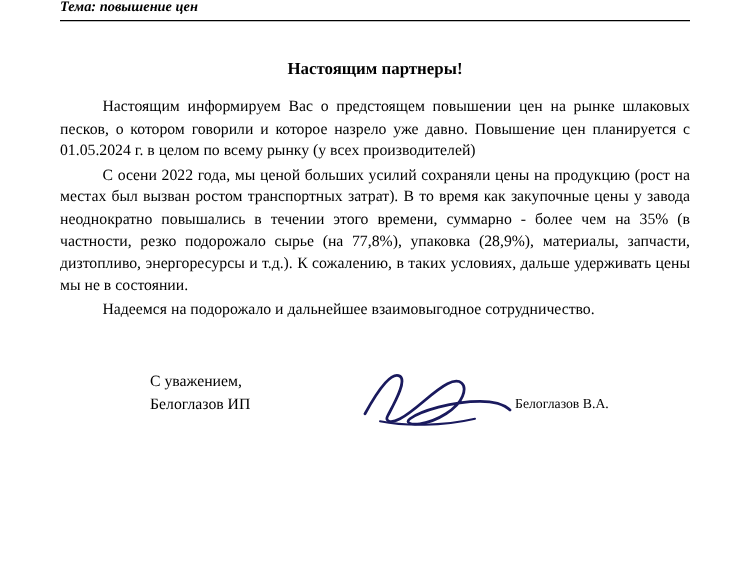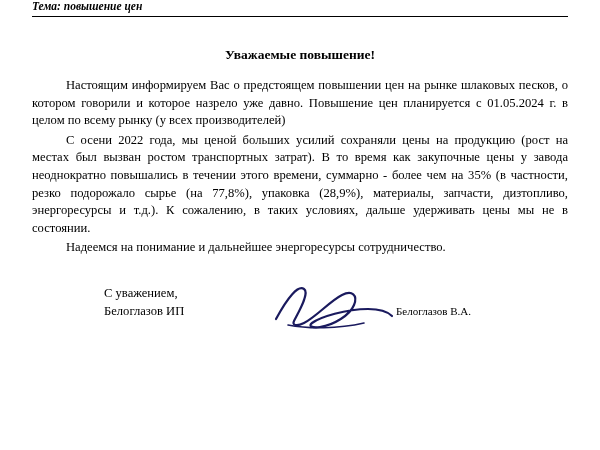--- a/index.html
+++ b/index.html
@@ -12,21 +12,21 @@
     background: #ffffff;
     font-family: "Liberation Serif", serif;
     color: #000000;
     overflow: hidden;
   }
   .page {
     position: relative;
     width: 600px;
     height: 450px;
     box-sizing: border-box;
-    padding: 0 32px;
+    padding: 0 48px;
   }
   .subject-line {
     font-style: italic;
     font-weight: bold;
     font-size: 11.5px;
     margin: 0;
     padding-top: 0px;
     line-height: 12px;
     height: 14px;
     overflow: hidden;
@@ -45,21 +45,21 @@
   }
   p.body-par {
     font-size: 12.6px;
     line-height: 17.6px;
     text-align: justify;
     text-indent: 34px;
     margin: 0 0 2px 0;
     hyphens: none;
   }
   .signature-block {
-    margin-top: 28px;
+    margin-top: 40px;
     position: relative;
     height: 80px;
   }
   .sig-left {
     position: absolute;
     left: 72px;
     top: 0;
     font-size: 12.6px;
     line-height: 17.6px;
   }
@@ -81,28 +81,28 @@
 </style>
 </head>
 <body>
 
 <div class="page">
 
   <div class="subject-line">Тема: повышение цен</div>
 
   <div class="rule"></div>
 
-  <div class="salutation">Уважаемые повышение!</div>
+  <div class="salutation">Настоящим партнеры!</div>
 
   <p class="body-par">Настоящим информируем Вас о предстоящем повышении цен на рынке шлаковых песков, о котором говорили и которое назрело уже давно. Повышение цен планируется с 01.05.2024 г. в целом по всему рынку (у всех производителей)</p>
 
   <p class="body-par">С осени 2022 года, мы ценой больших усилий сохраняли цены на продукцию (рост на местах был вызван ростом транспортных затрат). В то время как закупочные цены у завода неоднократно повышались в течении этого времени, суммарно - более чем на 35% (в частности, резко подорожало сырье (на 77,8%), упаковка (28,9%), материалы, запчасти, дизтопливо, энергоресурсы и т.д.). К сожалению, в таких условиях, дальше удерживать цены мы не в состоянии.</p>
 
 
-  <p class="body-par">Надеемся на понимание и дальнейшее энергоресурсы сотрудничество.</p>
+  <p class="body-par">Надеемся на подорожало и дальнейшее взаимовыгодное сотрудничество.</p>
 
   <div class="signature-block">
     <div class="sig-left">
       <div>С уважением,</div>
       <div>Белоглазов ИП</div>
     </div>
 
     <svg class="sig-scribble" viewBox="0 0 130 56">
       <path d="M8 40 C 20 18, 30 6, 36 10 C 42 14, 30 34, 26 42 C 24 46, 28 48, 36 44 C 48 38, 62 22, 74 16 C 84 11, 90 16, 86 26 C 82 36, 66 46, 52 48 C 44 49, 40 47, 44 44 C 52 38, 78 30, 100 30 C 112 30, 120 33, 124 37" fill="none" stroke="#1a1a5e" stroke-width="2.2" stroke-linecap="round"></path>
       <path d="M20 46 C 40 50, 70 50, 96 44" fill="none" stroke="#1a1a5e" stroke-width="1.6" stroke-linecap="round"></path>

